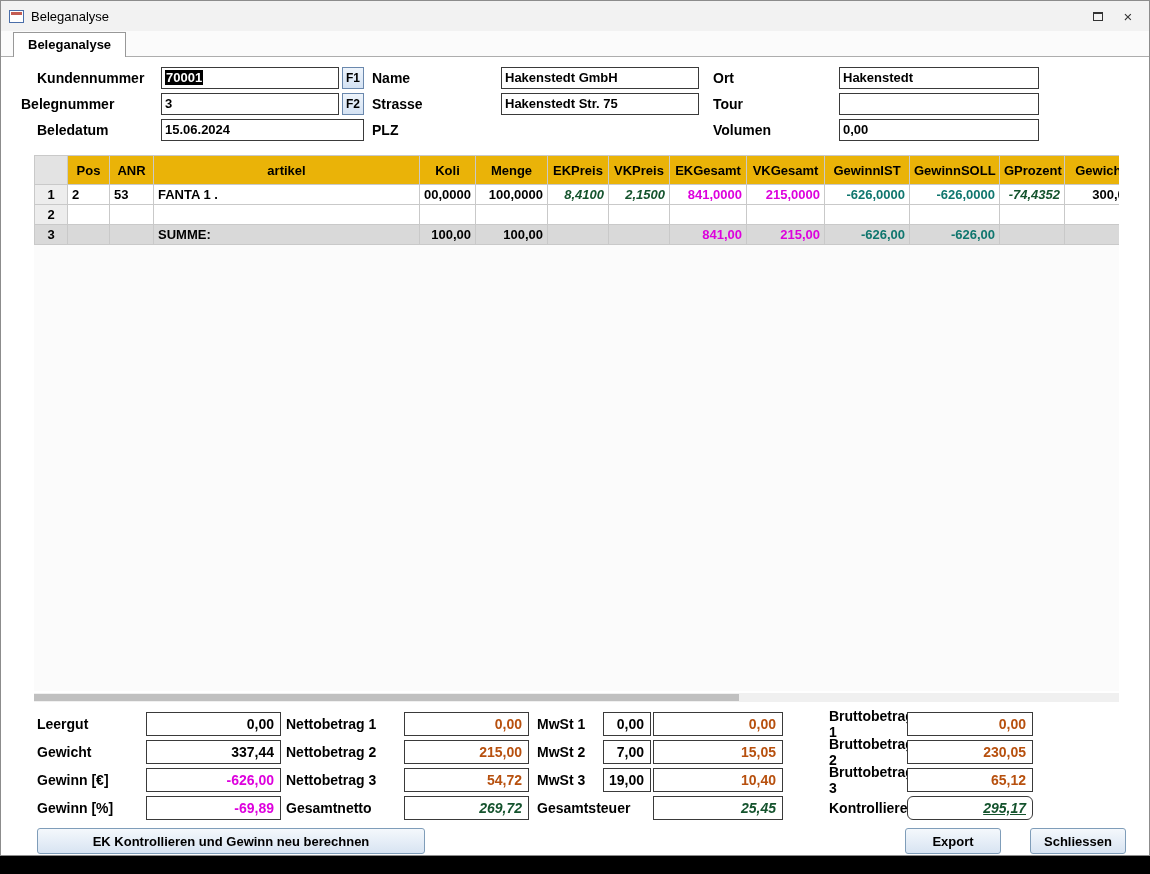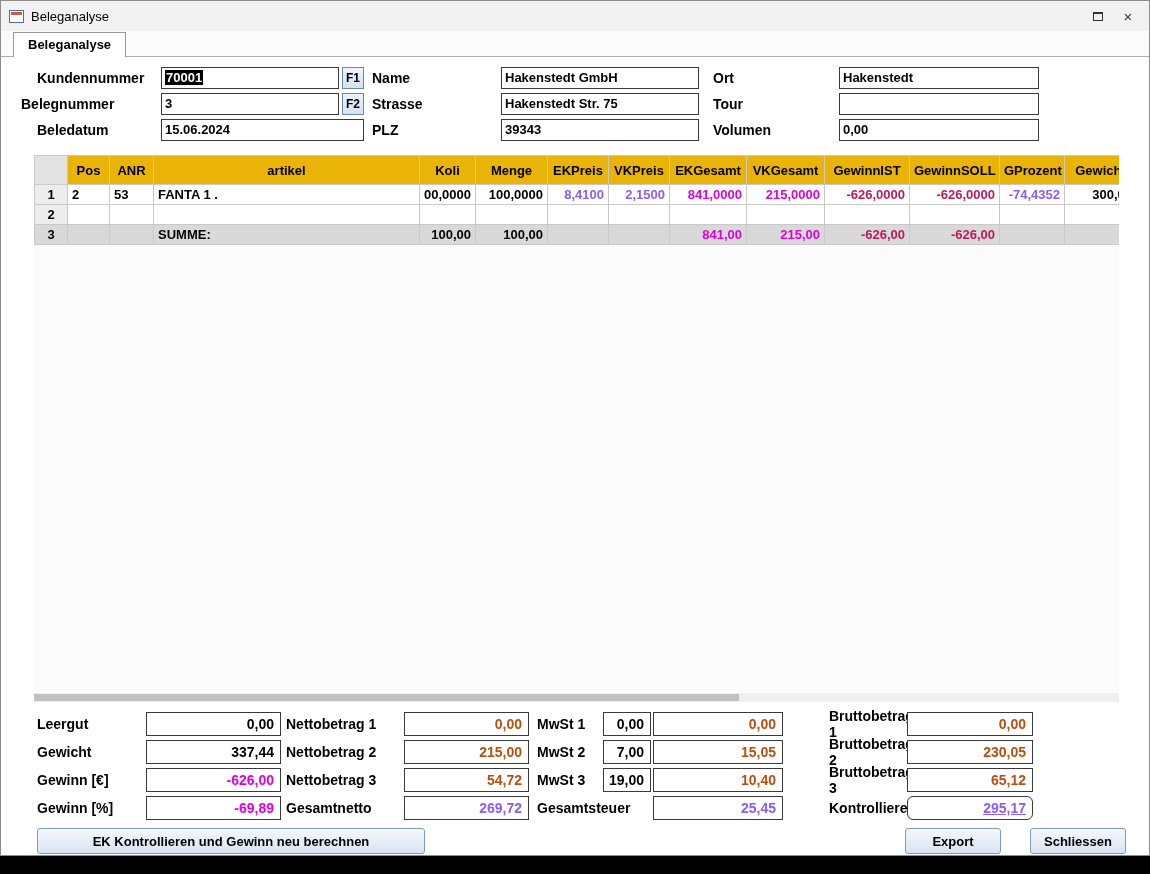--- a/index.html
+++ b/index.html
@@ -54,23 +54,23 @@
   .w-l2 { width: 115px; margin-left: 5px; }
   .w-b2 { width: 125px; margin-left: 3px; }
   .w-l3 { width: 62px;  margin-left: 8px; }
   .w-ba { width: 48px;  margin-left: 4px; }
   .w-bb { width: 130px; margin-left: 2px; }
   .w-l4 { width: 118px; margin-left: 4px; padding-left: 42px; }
   .w-b4 { width: 126px; margin-left: 2px; }
   .w-l3wide { width: 114px; margin-left: 8px; }
 
   
-  .c-blue { color: #8b5cf6; }
+  .c-blue { color: #14532d; font-style: italic; }
   .c-magenta { color: #dd00dd; }
-  .c-red { color: #be185d; }
+  .c-red { color: #0f766e; }
   .c-orange { color: #b7500e; }
   .u { text-decoration: underline; border-radius: 6px; }
 
   
   .btnrow { display: flex; align-items: center; margin: 6px 23px 0 36px; }
   .btn { height: 26px; border: 1px solid #7f9db9; border-radius: 3px; background: linear-gradient(#f4f8fc, #d8e4f2); font-family: "Liberation Sans", sans-serif; font-size: 13px; font-weight: bold; color: #000; }
   .btn-recalc { width: 388px; }
   .btn-export { width: 96px; margin-left: auto; }
   .btn-close { width: 96px; margin-left: 29px; }
 
@@ -108,21 +108,20 @@
     <span class="fl" style="left:36px; top:52px;">Beledatum</span>
     <div class="ff" style="left:160px; top:52px; width:203px;">15.06.2024</div>
 
     <span class="fl" style="left:371px; top:0;">Name</span>
     <div class="ff" style="left:500px; top:0; width:198px;">Hakenstedt GmbH</div>
 
     <span class="fl" style="left:371px; top:26px;">Strasse</span>
     <div class="ff" style="left:500px; top:26px; width:198px;">Hakenstedt Str. 75</div>
 
     <span class="fl" style="left:371px; top:52px;">PLZ</span>
-    <div class="ff" style="left:500px; top:52px; width:198px;">39343</div>
 
     <span class="fl" style="left:712px; top:0;">Ort</span>
     <div class="ff" style="left:838px; top:0; width:200px;">Hakenstedt</div>
 
     <span class="fl" style="left:712px; top:26px;">Tour</span>
     <div class="ff" style="left:838px; top:26px; width:200px;"></div>
 
     <span class="fl" style="left:712px; top:52px;">Volumen</span>
     <div class="ff" style="left:838px; top:52px; width:200px;">0,00</div>
   </div>

